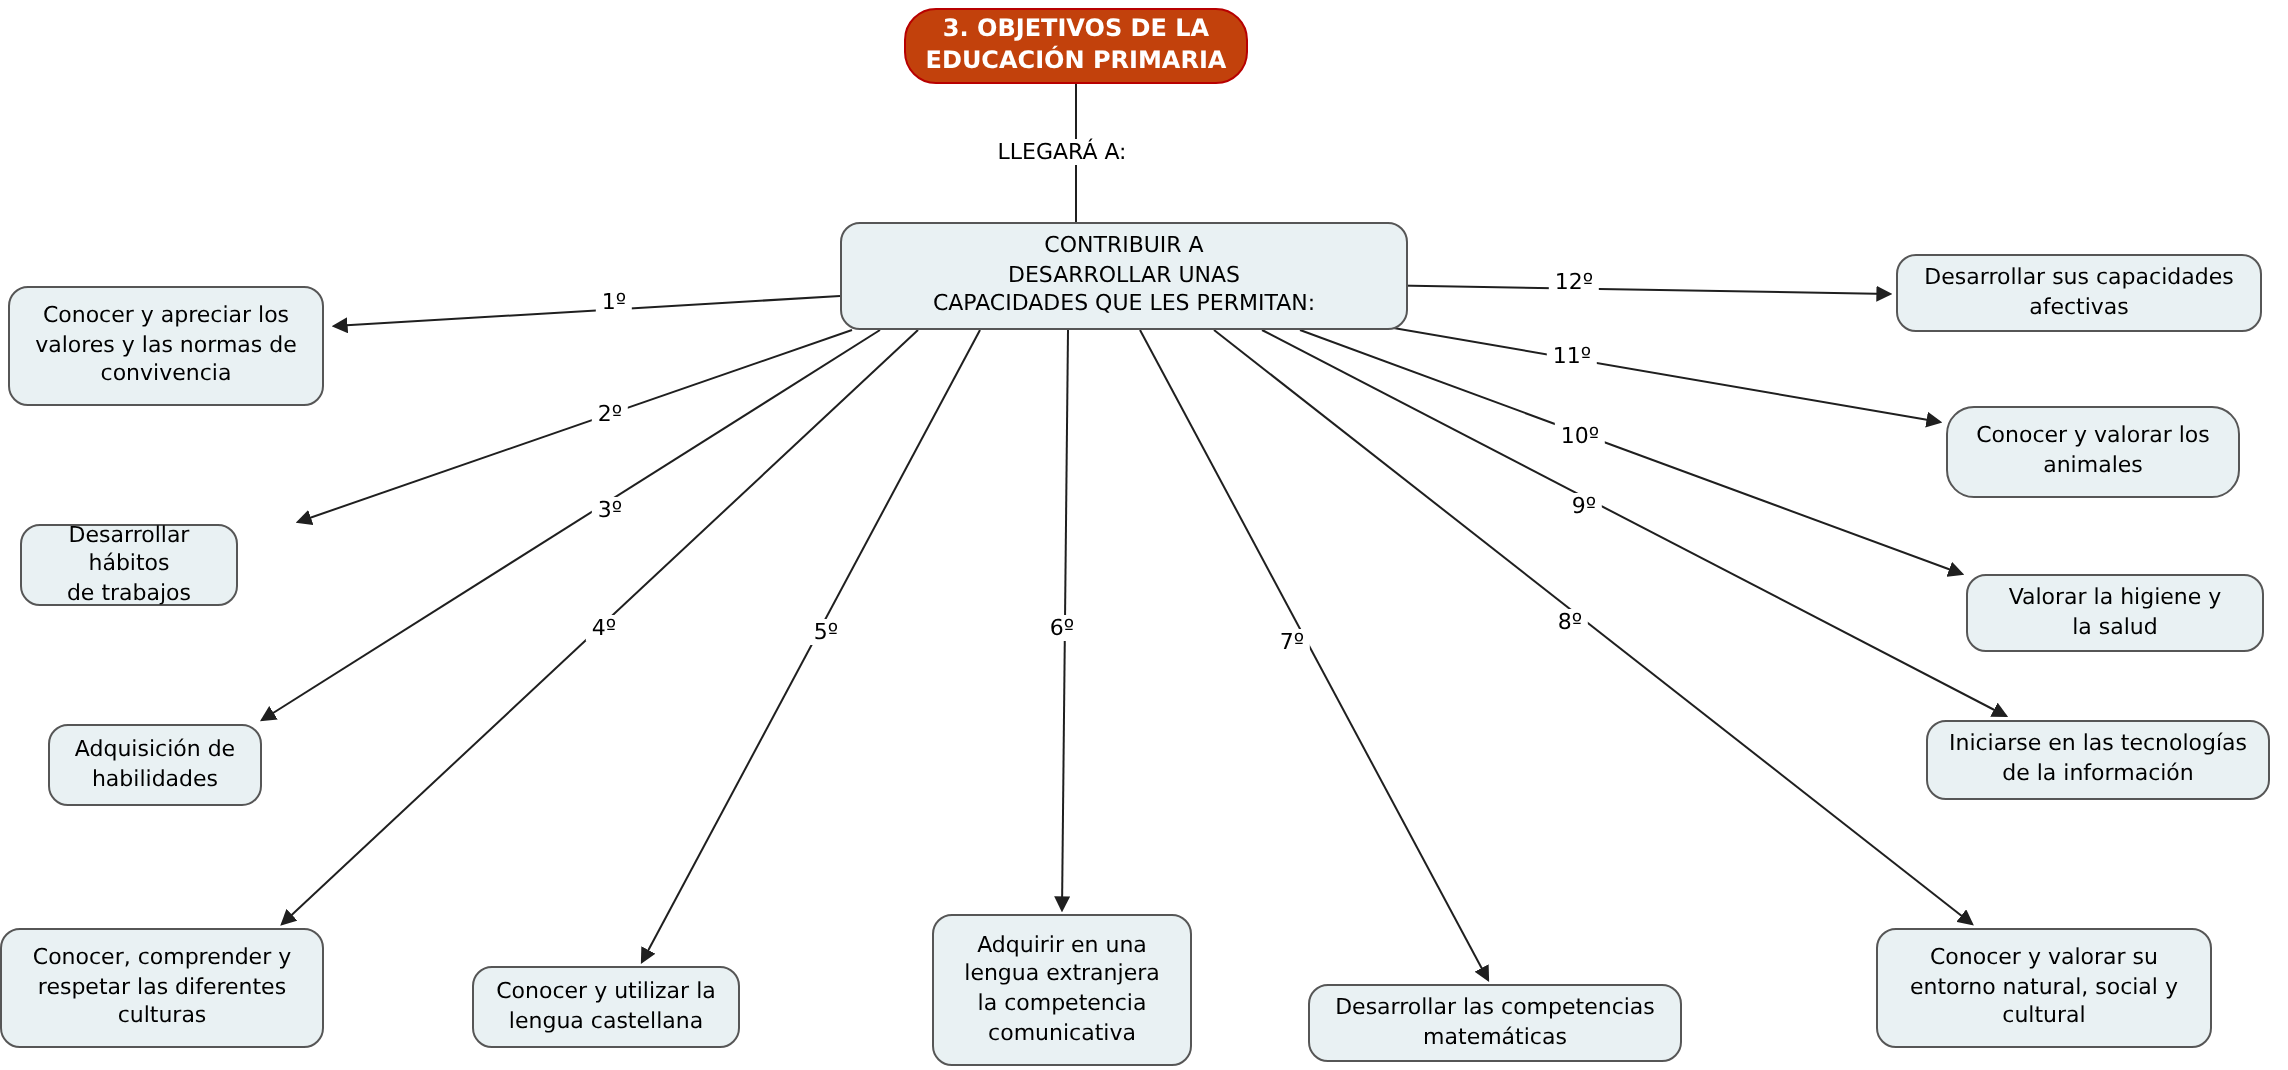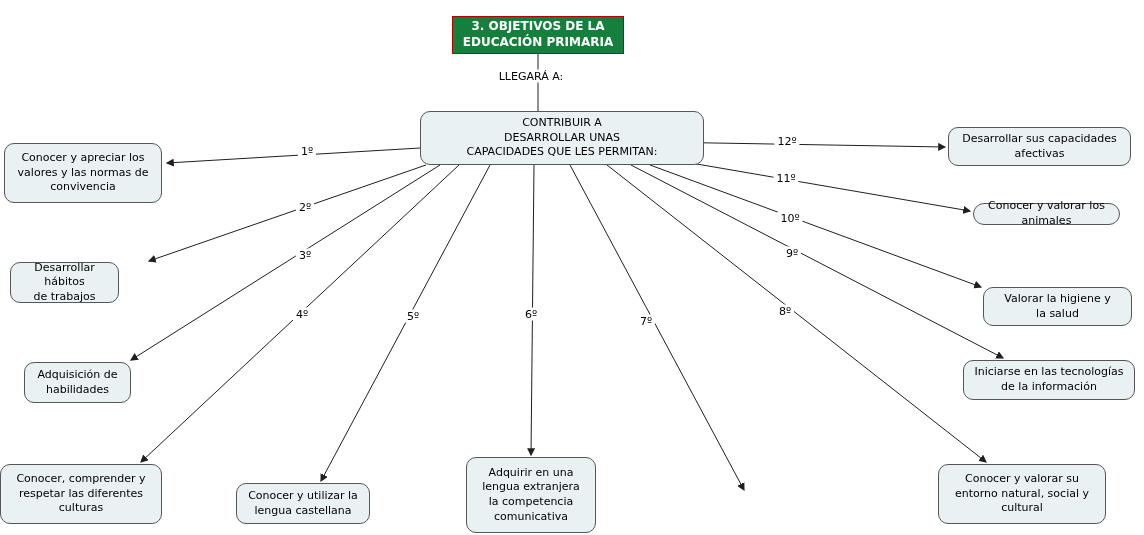--- a/index.html
+++ b/index.html
@@ -23,27 +23,26 @@
     align-items: center;
     justify-content: center;
     text-align: center;
     font-size: 11px;
     line-height: 1.32;
     color: #000000;
     padding: 4px 5px;
   }
   .node-text { white-space: pre-line; }
   .node.title {
-    background: #15803d;
+    background: #c2410c;
     border: 1px solid #b80000;
-    border-radius: 0;
+    border-radius: 16px;
     color: #ffffff;
     font-weight: bold;
     font-size: 12px;
-    margin-top: 12px;
   }
   .edge-num, .linking-label {
     position: absolute;
     transform: translate(-50%, -50%);
     background: #ffffff;
     padding: 0 3px;
     font-size: 11px;
     color: #000000;
     white-space: nowrap;
   }
@@ -108,34 +107,38 @@
   <div class="node leaf" style="left:236px; top:483px; width:134px; height:41px;">
     <span class="node-text">Conocer y utilizar la
 lengua castellana</span>
   </div>
   <div class="node leaf" style="left:466px; top:457px; width:130px; height:76px;">
     <span class="node-text">Adquirir en una
 lengua extranjera
 la competencia
 comunicativa</span>
   </div>
+  <div class="node leaf" style="left:654px; top:492px; width:187px; height:39px;">
+    <span class="node-text">Desarrollar las competencias
+matemáticas</span>
+  </div>
   <div class="node leaf" style="left:938px; top:464px; width:168px; height:60px;">
     <span class="node-text">Conocer y valorar su
 entorno natural, social y
 cultural</span>
   </div>
   <div class="node leaf" style="left:963px; top:360px; width:172px; height:40px;">
     <span class="node-text">Iniciarse en las tecnologías
 de la información</span>
   </div>
   <div class="node leaf" style="left:983px; top:287px; width:149px; height:39px;">
     <span class="node-text">Valorar la higiene y
 la salud</span>
   </div>
-  <div class="node leaf" style="left:973px; top:203px; width:147px; height:22px;border-radius:14px;">
+  <div class="node leaf" style="left:973px; top:203px; width:147px; height:46px;border-radius:14px;">
     <span class="node-text">Conocer y valorar los
 animales</span>
   </div>
   <div class="node leaf" style="left:948px; top:127px; width:183px; height:39px;">
     <span class="node-text">Desarrollar sus capacidades
 afectivas</span>
   </div>
 
   <div class="edge-num" style="left:307px; top:151px;">1º</div>
   <div class="edge-num" style="left:305px; top:207px;">2º</div>

